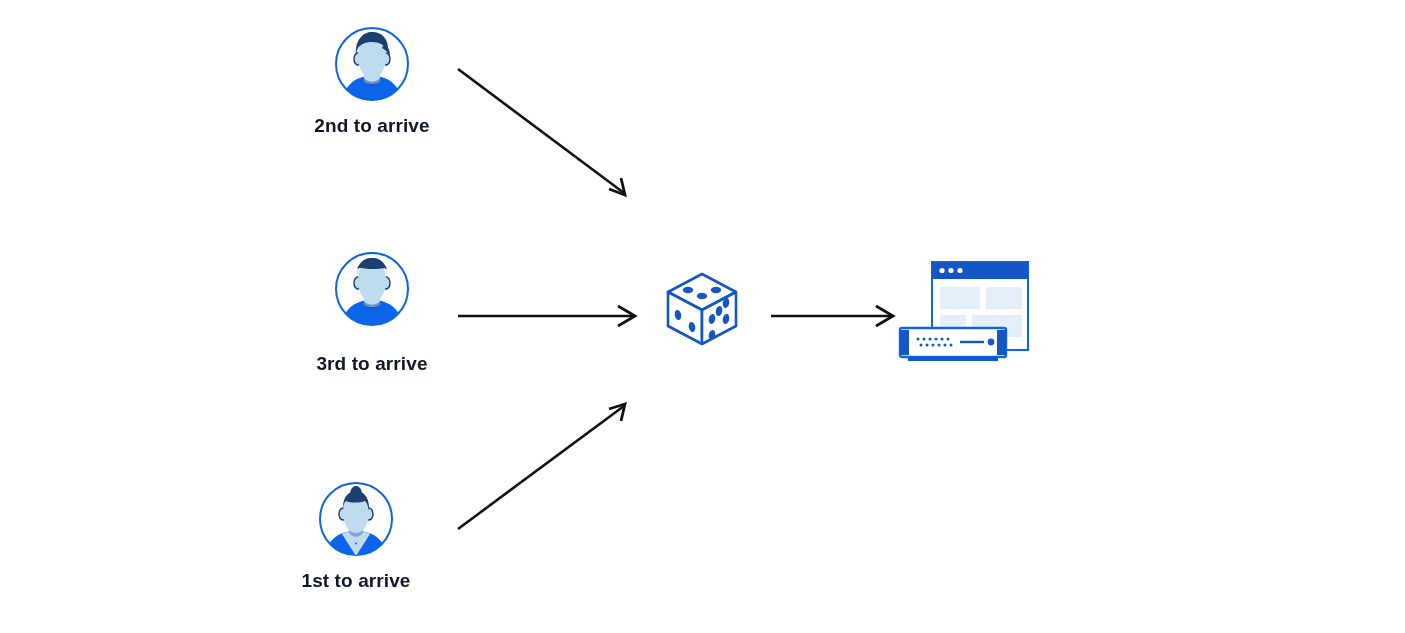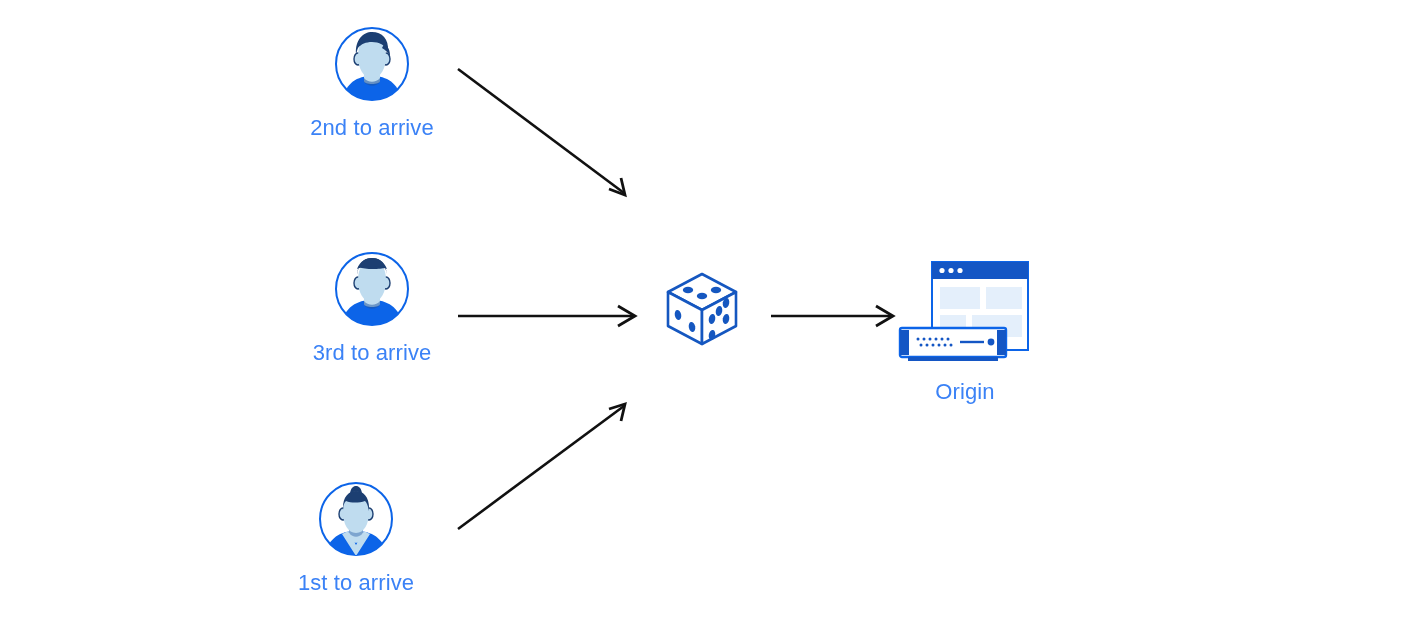--- a/index.html
+++ b/index.html
@@ -18,24 +18,25 @@
     overflow: hidden;
   }
   .node {
     position: absolute;
   }
   .node-label {
     position: absolute;
     width: 260px;
     text-align: center;
     font-family: "Liberation Sans", sans-serif;
-    font-size: 22px;
-    color: #3b82f6;
+    font-size: 19px;
+    color: #0f172a;
     white-space: nowrap;
     letter-spacing: 0.1px;
+    font-weight: bold;
   }
   .icon-avatar { width: 76px; height: 76px; }
   .icon-dice   { width: 82px; height: 82px; }
   .icon-origin { width: 140px; height: 110px; }
   svg { display: block; overflow: visible; }
   #arrow-layer {
     position: absolute;
     left: 0; top: 0;
     width: 1405px;
     height: 633px;
@@ -106,21 +107,21 @@
         <path d="M6 78 C9 57 22 49 38 49 C54 49 67 57 70 78 Z" fill="#0c64e8"></path>
         <path d="M30 44 h16 v9 c0 4 -16 4 -16 0 Z" fill="#bfdcef"></path>
         <path d="M30 50 c4 5 12 5 16 0 l0 4 c-4 5 -12 5 -16 0 Z" fill="#1b52a0" opacity="0.5"></path>
         <ellipse cx="24" cy="32" rx="4" ry="6" fill="#bfdcef" stroke="#1c3f72" stroke-width="1.4"></ellipse>
         <ellipse cx="52" cy="32" rx="4" ry="6" fill="#bfdcef" stroke="#1c3f72" stroke-width="1.4"></ellipse>
         <path d="M24 29 c0 -13 6 -20 14 -20 c8 0 14 7 14 20 c0 12 -5 22 -14 22 c-9 0 -14 -10 -14 -22 Z" fill="#bfdcef"></path>
         <path d="M23 26 c0 -12 6 -19 15 -19 c9 0 15 7 15 19 c0 -4 -1 -7 -2 -9 c-4 1 -20 2 -26 -1 c-1 3 -2 6 -2 10 Z" fill="#1c3f72"></path>
         <path d="M23 18 c3 -8 9 -11 15 -11 c6 0 12 3 15 11 c-8 -4 -22 -4 -30 0 Z" fill="#1c3f72"></path>
       </g>
     </svg>
-    <div class="node-label" style="left:-92px; top:89px;">3rd to arrive</div>
+    <div class="node-label" style="left:-92px; top:102px;">3rd to arrive</div>
   </div>
 
   <div class="node" style="left:318px; top:481px;">
     <svg class="icon-avatar" viewBox="0 0 76 76">
       <defs>
         <clipPath id="clip-av1">
             <circle cx="38" cy="38" r="36"></circle>
           </clipPath>
       </defs>
       <circle cx="38" cy="38" r="36" fill="#ffffff" stroke="#0c64e8" stroke-width="2"></circle>
@@ -192,16 +193,15 @@
             <circle cx="31" cy="87" r="1.5"></circle>
           <circle cx="37" cy="87" r="1.5"></circle>
             <circle cx="43" cy="87" r="1.5"></circle>
           <circle cx="49" cy="87" r="1.5"></circle>
             <circle cx="55" cy="87" r="1.5"></circle>
         </g>
         <line x1="64" y1="84" x2="88" y2="84" stroke="#1456c4" stroke-width="2.4"></line>
         <circle cx="95" cy="84" r="3.4" fill="#1456c4"></circle>
       </g>
     </svg>
-    <div class="node-label" style="left:-61px; top:121px;">Origin</div>
   </div>
 
 </div>
 
 </body></html>

